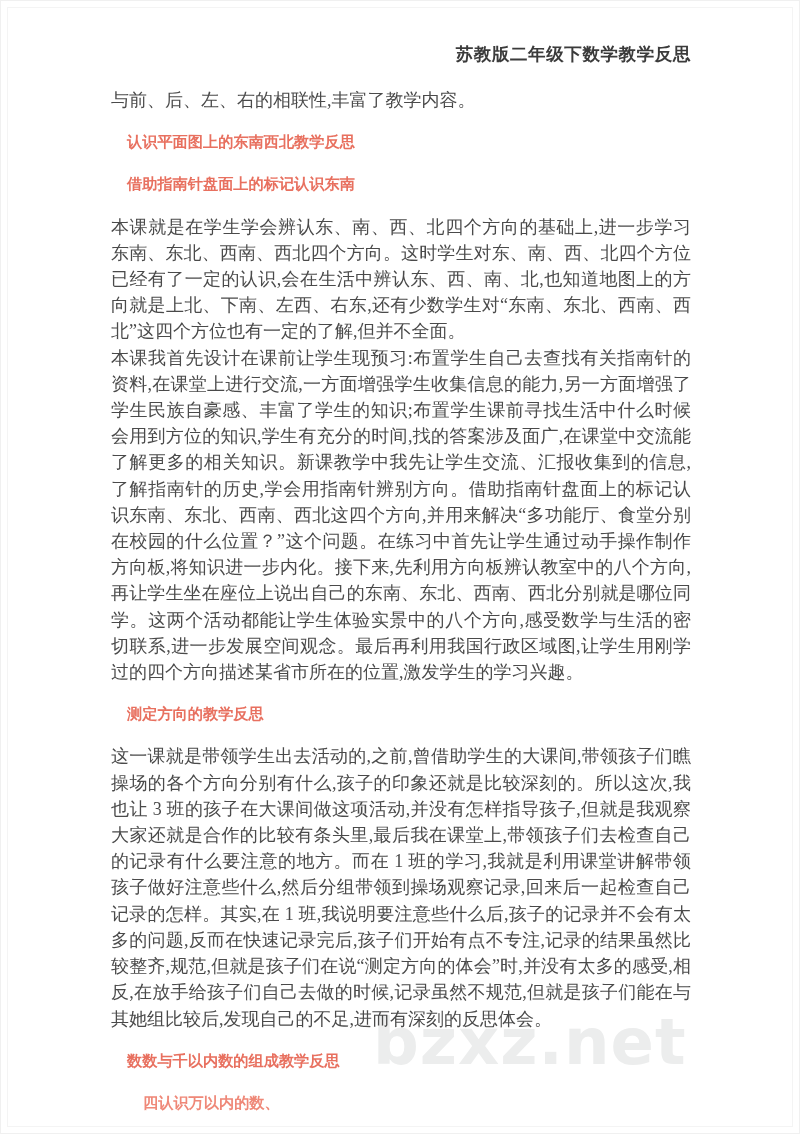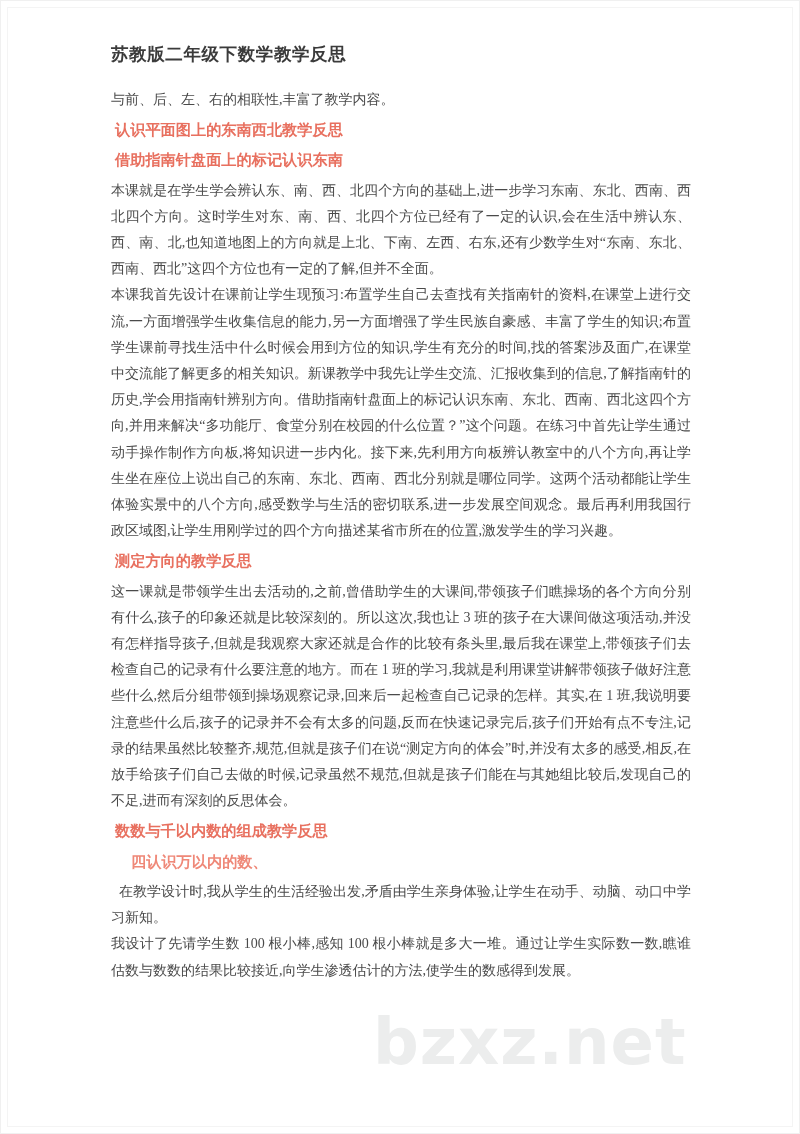--- a/index.html
+++ b/index.html
@@ -46,48 +46,48 @@
   
   .content {
     position: absolute;
     left: 110px;
     top: 0;
     width: 580px;
     z-index: 2;
   }
 
   .doc-title {
-    text-align: left;
+    text-align: right;
     font-size: 17.5px;
     font-weight: 700;
     color: #3b3b3b;
     margin: 0;
     padding-top: 41px;
     letter-spacing: 0.6px;
     font-family: "Liberation Serif", "DejaVu Serif", serif;
   }
 
   .body-block {
     margin-top: 21px;
   }
 
   p.para {
     margin: 0;
-    font-size: 14px;
+    font-size: 18px;
     line-height: 26.2px;
     color: #4a4a4a;
     text-align: justify;
     text-justify: inter-ideograph;
     letter-spacing: 0px;
     word-break: break-all;
     font-family: "Liberation Serif", "DejaVu Serif", serif;
   }
 
   p.heading {
-    margin: 4px;
+    margin: 16px;
     font-size: 15.2px;
     line-height: 26.2px;
     font-weight: 700;
     color: #e8705f;
     letter-spacing: 0px;
     text-align: left;
     font-family: "Liberation Serif", "DejaVu Serif", serif;
   }
 
   p.heading.soft {

